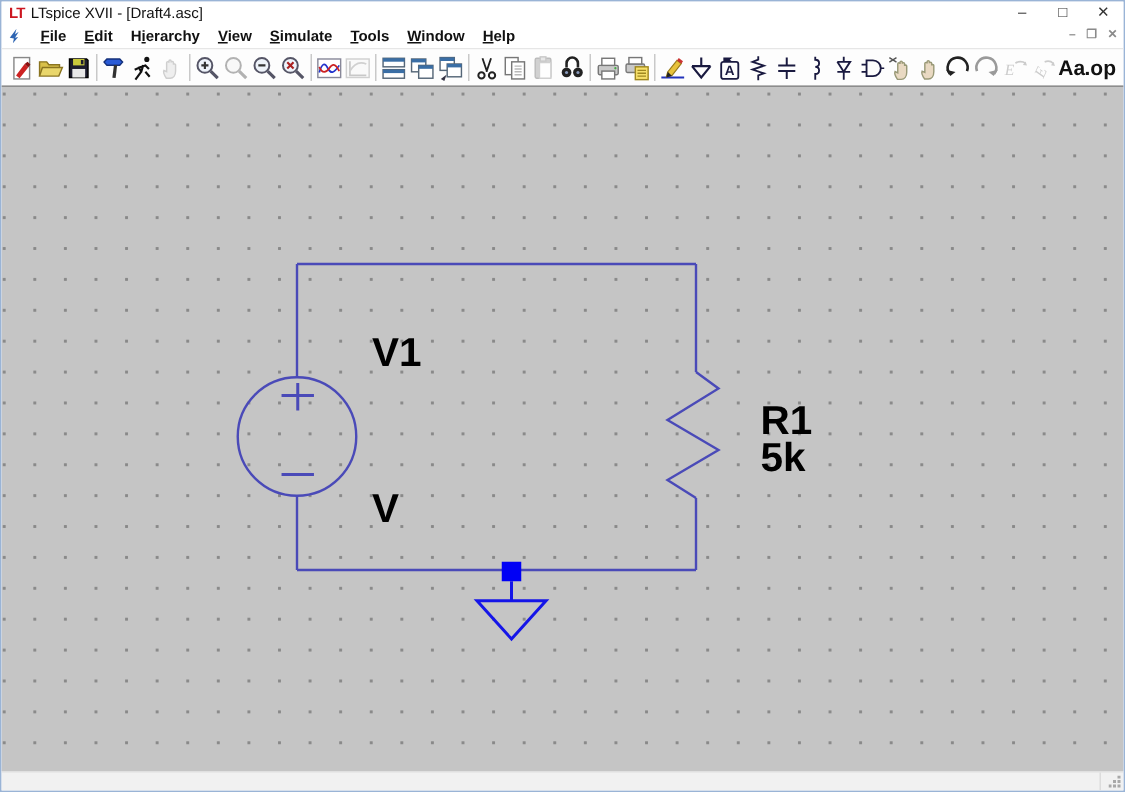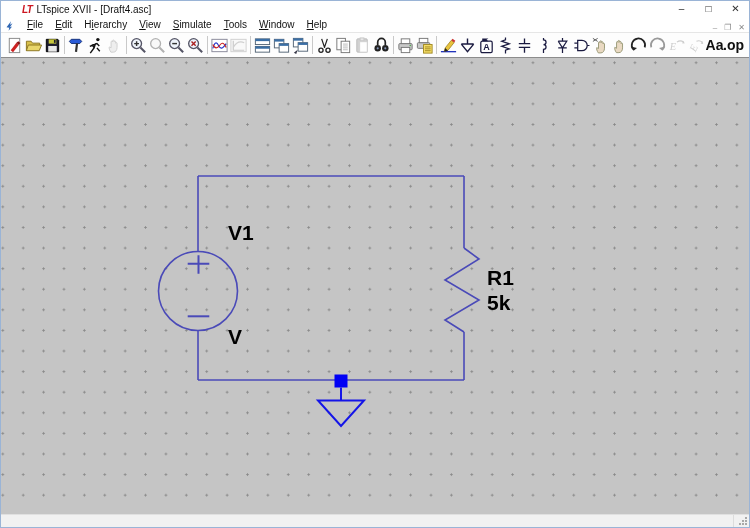--- a/index.html
+++ b/index.html
@@ -3,26 +3,26 @@
 <meta charset="utf-8">
 <style>
   * { margin:0; padding:0; box-sizing:border-box; }
   html,body { width:750px; height:528px; font-family:"Liberation Sans", sans-serif; }
   .window {
     width:750px; height:528px; display:flex; flex-direction:column;
     border:1px solid var(--border); background:#fff; overflow:hidden;
   }
   
   .titlebar { height:17px; background:var(--titlebar_bg); display:flex; align-items:center; padding-left:5px; flex:0 0 auto; }
-  .lt-logo { color:#cc1620; font-weight:bold; font-style:italic; font-size:10px; margin-right:4px; letter-spacing:-0.5px;margin-left:16px; }
+  .lt-logo { color:#cc1620; font-weight:bold; font-size:10px; margin-right:4px; letter-spacing:-0.5px; }
   .title-text { font-size:10px; color:#111;text-align:right; }
   .win-controls { margin-left:auto; display:flex; height:100%; }
   .win-btn { width:27px; text-align:center; font-size:10px; color:#333; line-height:16px; cursor:default; }
   
-  .menubar { height:15px; background:#fff; display:flex; align-items:flex-end; font-size:10px; color:#111; border-bottom:1px solid #e6e6e6; flex:0 0 auto; padding-left:2px; }
+  .menubar { height:15px; background:#fff; display:flex; align-items:flex-start; font-size:10px; color:#111; border-bottom:1px solid #e6e6e6; flex:0 0 auto; padding-left:2px;font-weight:bold; }
   .mdi-doc-icon { width:14px; height:12px; display:inline-flex; margin:0 2px; }
   .menu-item { padding:0 6px; line-height:14px; }
   .menu-item u { text-decoration:underline; }
   .mdi-controls { margin-left:auto; display:flex; gap:7px; padding-right:4px; font-size:8px; color:#8a8a8a; align-items:center; }
   
   .toolbar { height:24px; background:#fdfdfd; display:flex; align-items:center; padding-left:4px; flex:0 0 auto; }
   .tb-btn { border:none; background:transparent; width:19px; height:22px; padding:0; display:flex; align-items:center; justify-content:center; }
   .tb-btn.off { filter:grayscale(1) opacity(0.45); }
   .tb-ico { width:19px; height:19px; display:block; }
   .tb-ico svg { width:19px; height:19px; display:block; }
@@ -30,21 +30,21 @@
   .tb-sep { width:1px; height:18px; background:#c9c9c9; margin:0 2px; flex:0 0 auto; }
   
   .canvas {
     flex:1 1 auto; position:relative; overflow:hidden;
     border-top:1px solid #8c8c8c;
     background-color:var(--canvas_bg);
     background-image:radial-gradient(circle, var(--grid_dot) 0.9px, rgba(0,0,0,0) 1.3px);
     background-size:20.4px 20.6px; background-position:12px 15px;
   }
   .canvas svg.schem { position:absolute; left:0; top:0; }
-  .clabel { position:absolute; font-weight:bold; font-size:21px; color:var(--label_color); line-height:1; letter-spacing:0; }
+  .clabel { position:absolute; font-weight:bold; font-size:27px; color:var(--label_color); line-height:1; letter-spacing:0;margin-left:20px; }
   
   .statusbar { height:13px; background:#f1f1f1; border-top:1px solid #e0e0e0; display:flex; align-items:center; flex:0 0 auto; }
   .status-text { font-size:9px; color:#444; padding-left:6px; flex:1; }
   .grip { width:16px; height:100%; border-left:1px solid #dcdcdc; display:flex; align-items:flex-end; justify-content:flex-end; padding:1px; }
 </style>
 </head>
 <body>
 
 <div class="window">
 

